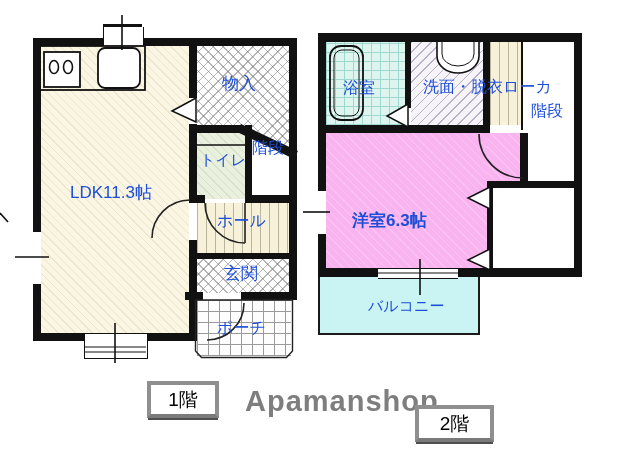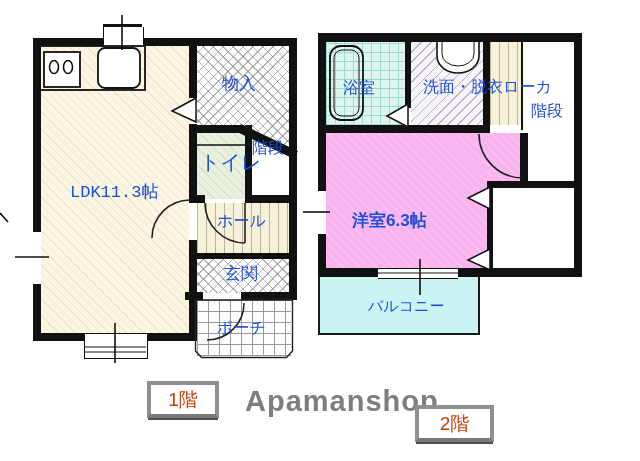--- a/index.html
+++ b/index.html
@@ -18,21 +18,21 @@
   .grid{background:repeating-linear-gradient(0deg,#9a9a9a 0 1px,transparent 1px 11px),
                    repeating-linear-gradient(90deg,#9a9a9a 0 1px,transparent 1px 11px),#fdfdfd;}
   .bathgrid{background:repeating-linear-gradient(0deg,#9fd8cf 0 1px,transparent 1px 9px),
                        repeating-linear-gradient(90deg,#9fd8cf 0 1px,transparent 1px 9px),#def4ef;}
   .diaghatch{background:repeating-linear-gradient(135deg,#b9b2c6 0 1px,transparent 1px 7px),#f6f4f9;}
   .pink{background:repeating-linear-gradient(45deg,rgba(255,255,255,.22) 0 1px,transparent 1px 6px),#f9b3ef;}
   .cyan{background:#c9f4f3;}
   #svg-overlay{position:absolute;left:0;top:0;z-index:5;pointer-events:none;}
   .fbtn{position:absolute;z-index:7;background:#fff;border:4px solid #8f8f8f;border-bottom-color:#7a7a7a;
         box-shadow:0 3px 0 -1px #4e4e4e;display:flex;align-items:center;justify-content:center;
-        color:#c2410c;font-size:19px;}
+        color:#000000;font-size:19px;}
   .brand{position:absolute;z-index:7;color:#7e7e7e;font-size:29px;font-weight:bold;letter-spacing:1px;}
 </style>
 </head>
 <body>
 
 <div id="canvas">
 
   <div>
 
     <div class="room ldk" style="left:41px;top:46px;width:148px;height:287px;"></div>
@@ -126,23 +126,23 @@
     <path d="M122 15 V50" stroke="#111" stroke-width="1.6"></path>
     <path d="M15 257 H49" stroke="#111" stroke-width="1.6"></path>
     <path d="M115 323 V363" stroke="#111" stroke-width="1.6"></path>
     <path d="M303 212 H330" stroke="#111" stroke-width="1.6"></path>
     <path d="M420 259 V295" stroke="#111" stroke-width="1.6"></path>
     <path d="M0 213 L8 222" stroke="#111" stroke-width="1.6"></path>
 
     <path d="M195.5 300 H292.5 V351 L286.5 357.5 H201.5 L195.5 351 Z" fill="none" stroke="#222" stroke-width="1.4"></path>
   </svg>
 
-  <div class="lbl" style="left:70px;top:184px;font-size:17px;font-family:Liberation Mono, monospace;">LDK11.3帖</div>
+  <div class="lbl" style="left:70px;top:184px;font-size:17px;">LDK11.3帖</div>
   <div class="lbl" style="left:222px;top:75px;font-size:17px;">物入</div>
-  <div class="lbl" style="left:200px;top:152px;font-size:20px;">トイレ</div>
+  <div class="lbl" style="left:200px;top:152px;font-size:15px;">トイレ</div>
   <div class="lbl" style="left:252px;top:140px;font-size:16px;">階段</div>
   <div class="lbl" style="left:217px;top:213px;font-size:16px;">ホール</div>
   <div class="lbl" style="left:224px;top:265px;font-size:17px;">玄関</div>
   <div class="lbl" style="left:217px;top:320px;font-size:16px;">ポーチ</div>
 
   <div class="lbl" style="left:343px;top:80px;font-size:16px;">浴室</div>
   <div class="lbl" style="left:402px;top:79px;font-size:16px;margin-left:21px;">洗面・脱衣ローカ</div>
   <div class="lbl" style="left:531px;top:103px;font-size:16px;">階段</div>
   <div class="lbl" style="left:352px;top:212px;font-size:17px;font-weight:bold;">洋室6.3帖</div>
   <div class="lbl" style="left:368px;top:298px;font-size:15px;">バルコニー</div>

